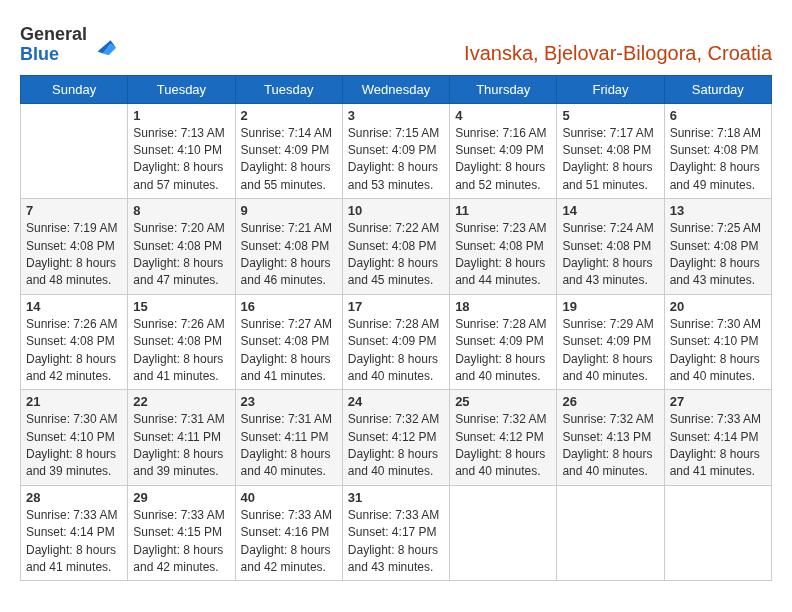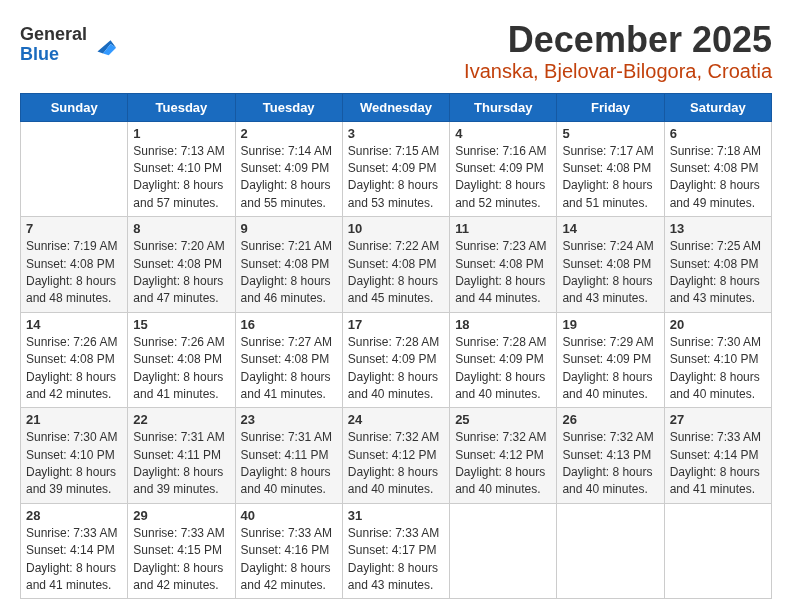--- a/index.html
+++ b/index.html
@@ -5,21 +5,21 @@
     * { box-sizing: border-box; margin: 0; padding: 0; }
     body {
       font-family: Arial, sans-serif;
       background: #fff;
       width: 792px;
       min-height: 612px;
       padding: 20px;
     }
     .header {
       display: flex;
-      align-items: flex-start;
+      align-items: flex-end;
       justify-content: space-between;
       margin-bottom: 10px;
     }
     .logo {
       display: flex;
       align-items: center;
       margin-top: 5px;
     }
     .logo-text {
       font-size: 18px;
@@ -48,21 +48,21 @@
     }
     .calendar {
       width: 100%;
       border-collapse: collapse;
       border: 1px solid #ccc;
     }
     .calendar th {
       background-color: #1a6bbf;
       color: #fff;
       font-size: 13px;
-      font-weight: bold;
+      font-weight: normal;
       padding: 6px 12px;
       text-align: center;
       border: 1px solid #1559a3;
     }
     .calendar td {
       vertical-align: top;
       border: 1px solid #ccc;
       padding: 4px 5px;
       width: 107px;
       min-height: 80px;
@@ -98,21 +98,20 @@
         <span class="general">General</span><br>
         <span class="blue">Blue</span>
       </div>
     </div>
     <svg class="logo-icon" viewBox="0 0 30 30">
       <polygon points="8,22 22,10 28,18 22,14 14,24" fill="#1a6bbf"></polygon>
       <polygon points="14,24 22,14 28,18 20,26" fill="#3399ff"></polygon>
     </svg>
   </div>
   <div class="title-section">
-    <div class="month-title">December 2025</div>
     <div class="location">Ivanska, Bjelovar-Bilogora, Croatia</div>
   </div>
 </div>
 
 <table class="calendar">
   <thead>
     <tr>
         <th>Sunday</th>
         <th>Tuesday</th>
         <th>Tuesday</th>

